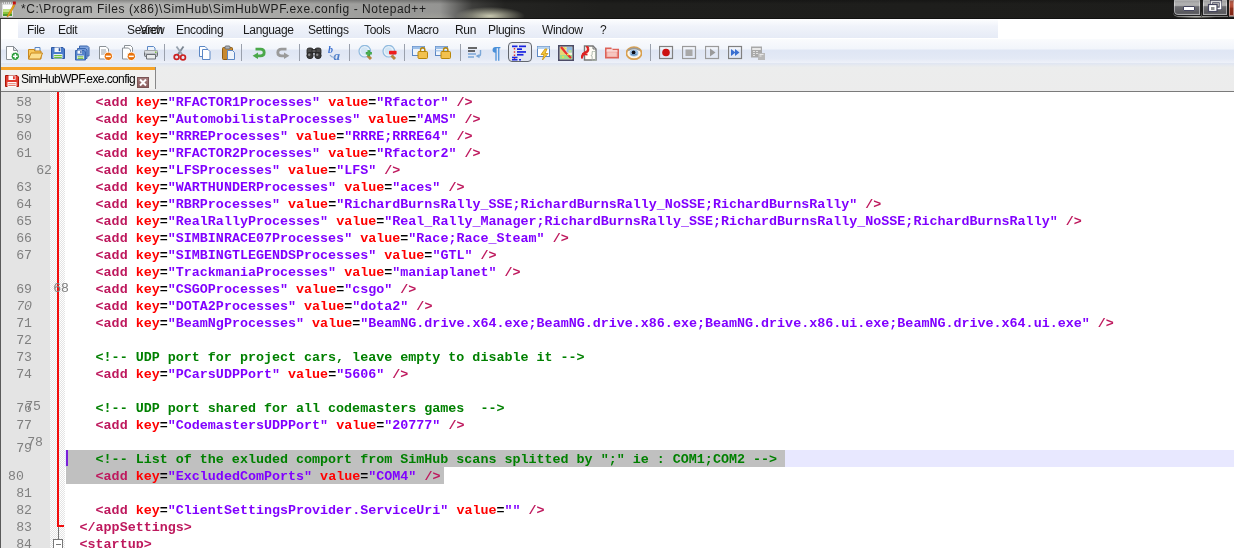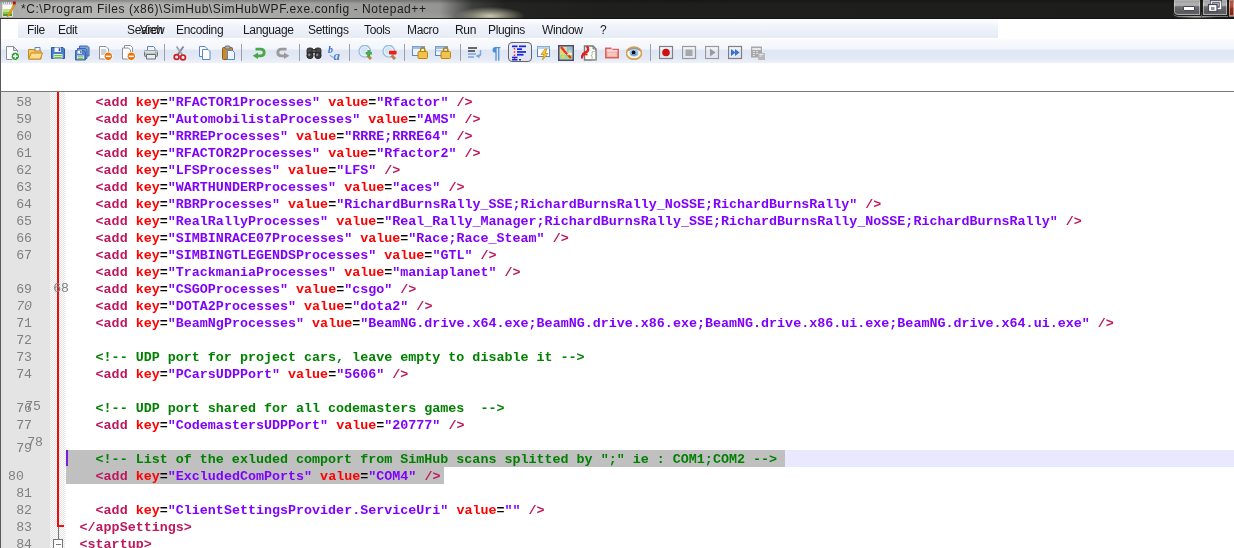--- a/index.html
+++ b/index.html
@@ -347,40 +347,59 @@
 
     <svg class="tbi" style="left:750px" viewBox="0 0 16 16">
       <rect x="1" y="1.5" width="11" height="11" fill="#a8a8a8"></rect>
       <rect x="2.2" y="3" width="8.6" height="2" fill="#e8e8e8"></rect>
       <path d="M3 6.5 h2 M6 6.5 h2 M3 8.5 h2 M6 8.5 h2 M3 10.5 h2" stroke="#e0e0e0" stroke-width="1"></path>
       <rect x="8" y="8" width="7" height="7" fill="#b8b8b8"></rect>
       <path d="M9.5 9.5 h4 M9.5 11 h2" stroke="#e8e8e8" stroke-width="1"></path>
     </svg>
   </div>
 
+  <div id="tabbar">
+    <div id="tab1">
+      <div class="orange"></div>
+      <svg id="tabfloppy" width="14" height="14" viewBox="0 0 14 14" style="position:absolute;left:4px;top:6.5px">
+        <path d="M0.5 1.5 h11.5 l1.5 1.5 v9.5 h-13 z" fill="#e23b2e" stroke="#a81607" stroke-width="1"></path>
+        <rect x="3.5" y="1.5" width="7" height="4.5" fill="#fdfdfd"></rect>
+        <rect x="8" y="2.2" width="1.8" height="3" fill="#e23b2e"></rect>
+        <rect x="2.5" y="8" width="9" height="5" fill="#fdfdfd"></rect>
+        <rect x="3.3" y="9.2" width="7.4" height="1" fill="#e87a6a"></rect>
+        <rect x="3.3" y="11" width="7.4" height="1" fill="#e87a6a"></rect>
+      </svg>
+      <div id="tabtext">SimHubWPF.exe.config</div>
+      <div id="tabx">
+        <svg width="10" height="9" viewBox="0 0 10 9" style="position:absolute;left:0;top:0">
+          <path d="M2 1.5 L8 7.5 M8 1.5 L2 7.5" stroke="#fff" stroke-width="2"></path>
+        </svg>
+      </div>
+    </div>
+  </div>
 
   <div id="editor">
     <div id="gutter"></div>
     <div id="checker"></div>
     <div id="curline"></div>
     <div id="sel79"></div>
     <div id="sel80"></div>
     <div id="foldred"></div>
     <div id="foldredstub"></div>
     <div id="foldgray"></div>
     <div id="foldbox">
         <div class="minus"></div>
       </div>
     <div id="caret"></div>
     <div id="lnums">
         <div class="ln" style="top: 2px;">58</div>
         <div class="ln" style="top: 19px;">59</div>
         <div class="ln" style="top: 36px;">60</div>
         <div class="ln" style="top: 53px;">61</div>
-        <div class="ln" style="top: 70px;">62</div>
+        <div class="ln" style="top: 70px; padding-left: 20px;">62</div>
         <div class="ln" style="top: 87px;">63</div>
         <div class="ln" style="top: 104px;">64</div>
         <div class="ln" style="top: 121px;">65</div>
         <div class="ln" style="top: 138px;">66</div>
         <div class="ln" style="top: 155px;">67</div>
         <div class="ln" style="top: 188px; margin-left: 37px;">68</div>
         <div class="ln" style="top: 189px;">69</div>
         <div class="ln" style="top: 206px; font-style: italic;">70</div>
         <div class="ln" style="top: 223px;">71</div>
         <div class="ln" style="top: 240px;">72</div>

